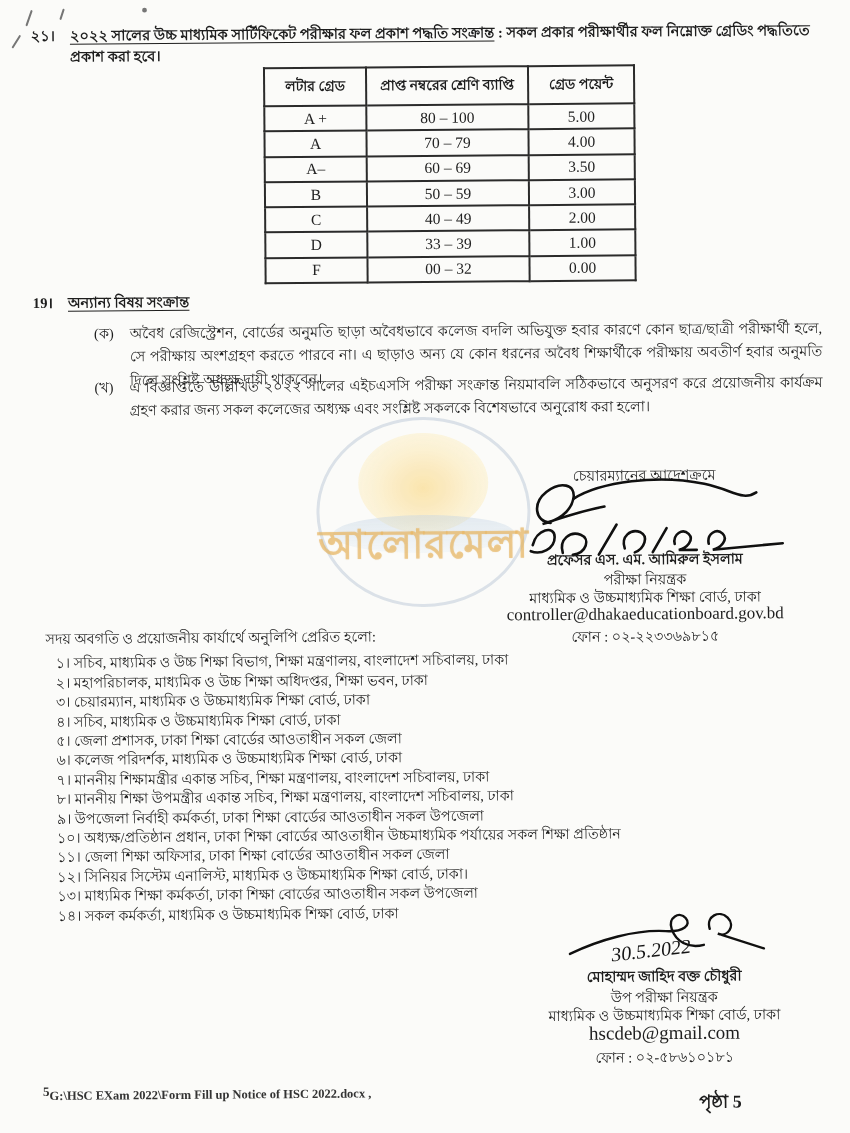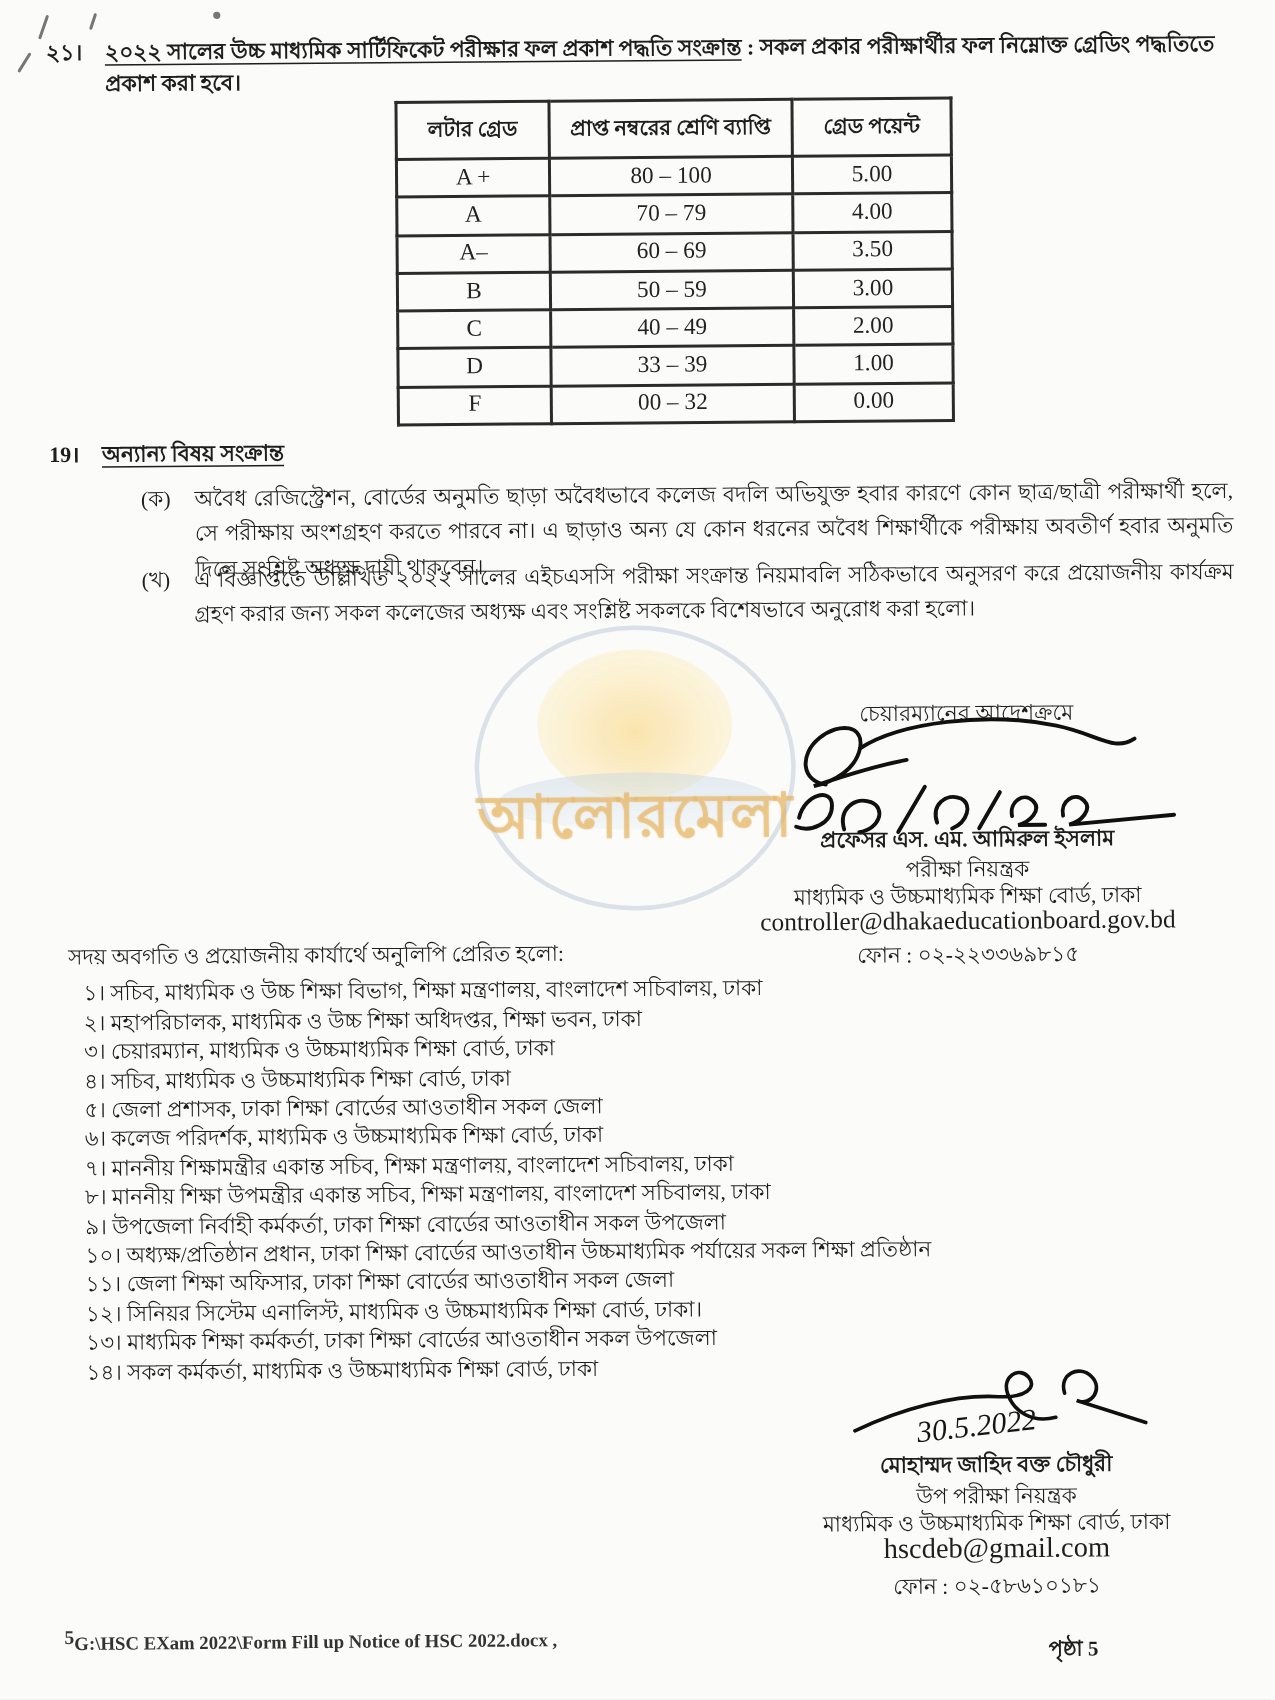--- a/index.html
+++ b/index.html
@@ -67,21 +67,21 @@
   .sig2 svg.scrawl { position:absolute; left:62px; top:0; }
   .sig2 .name { position:absolute; top:54px; width:100%; font-weight:700; }
   .sig2 .desig { position:absolute; top:75px; width:100%; }
   .sig2 .org { position:absolute; top:93px; width:100%; }
   .sig2 .email { position:absolute; top:111px; width:100%; font-size:19px; }
   .sig2 .phone { position:absolute; top:135px; width:100%; }
 
   
   .footer-file { position:absolute; left:38px; top:1081px; font-size:12.5px; font-weight:700; color:#333; }
   .footer-file sup { font-size:13px; vertical-align:4px; }
-  .footer-page { position:absolute; left:694px; top:1090px; font-size:14px; font-weight:600; }
+  .footer-page { position:absolute; left:694px; top:1090px; font-size:18px; font-weight:600; }
 </style>
 </head>
 <body>
 
 <div class="page">
   <div class="sheet">
 
     <svg class="stray" width="170" height="48" viewBox="0 0 170 48">
       <g fill="none" stroke="#4a4a4a" stroke-width="2" stroke-linecap="round" opacity=".75">
         <path d="M22 22 L27 8"></path>

